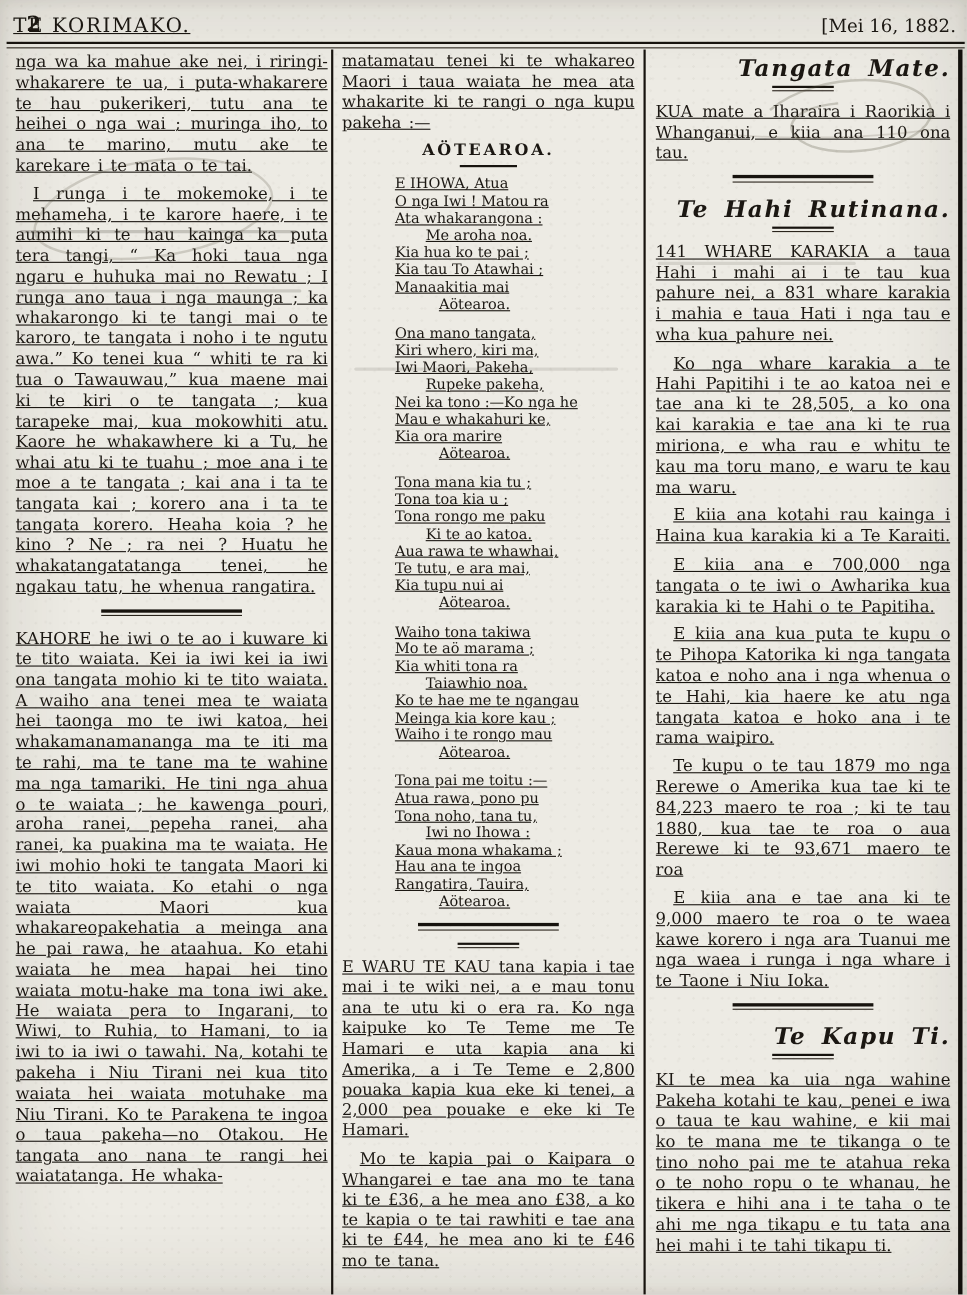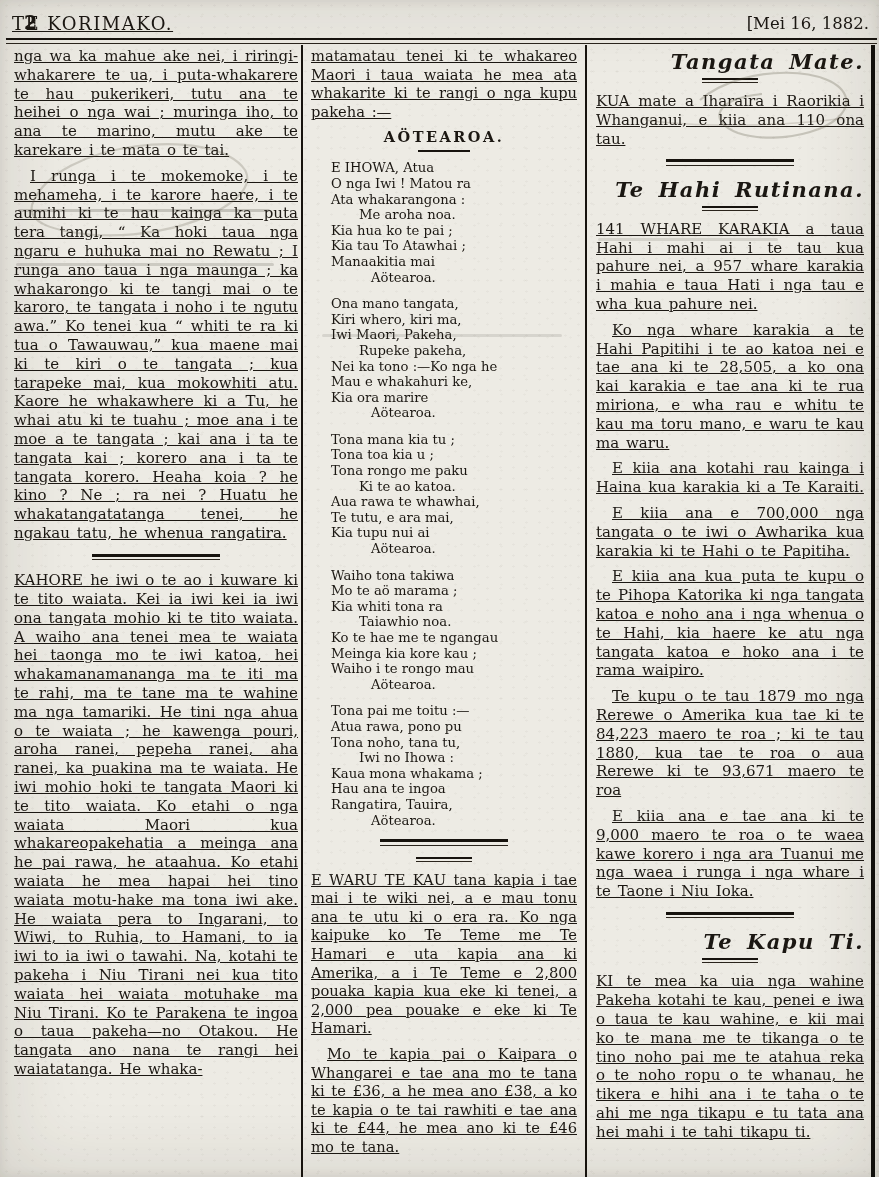--- a/index.html
+++ b/index.html
@@ -39,21 +39,21 @@
   
   .divider{width:128px;margin:11px auto 11px auto;height:2.5px;
     border-top:3px solid #17130e;border-bottom:1.2px solid #2a241c;}
   .article-title{margin:2px 0 0 0;font-size:21px;font-weight:bold;font-style:italic;
     text-align:right;letter-spacing:1.5px;word-spacing:5px;}
   .title-rule{width:56px;margin:4px auto 9px auto;height:2px;
     border-top:2px solid #17130e;border-bottom:1px solid #2a241c;}
   
   .poem-title{margin:7px 0 0 0;text-align:center;font-size:14.5px;letter-spacing:2.5px;font-weight:bold;}
   .poem-title-rule{width:52px;margin:5px auto 8px auto;height:0;border-top:2.2px solid #17130e;}
-  .poem{margin-left:20px;font-size:13.2px;line-height:15.6px;}
+  .poem{margin-left:48px;font-size:13.2px;line-height:15.6px;text-decoration:underline;}
   .stanza{margin:0 0 11px 0;}
   .poem-line{white-space:nowrap;}
   .pl-i1{padding-left:28px;}
   .pl-i2{padding-left:40px;}
   
   .smudge-layer{position:absolute;left:0;top:0;pointer-events:none;}
   .smear{position:absolute;height:3px;border-radius:2px;background:rgba(35,28,20,0.20);
     pointer-events:none;filter:blur(0.6px);}
 </style>
 </head>
@@ -145,21 +145,21 @@
   </div>
 
   <div class="col col3">
     <h2 class="article-title">Tangata Mate.</h2>
     <div class="title-rule"></div>
     <p class="bp">KUA mate a Iharaira i Raorikia i Whanganui, e kiia ana 110 ona tau.</p>
 
     <div class="divider"></div>
     <h2 class="article-title">Te Hahi Rutinana.</h2>
     <div class="title-rule"></div>
-    <p class="bp">141 WHARE KARAKIA a taua Hahi i mahi ai i te tau kua pahure nei, a 957 whare karakia i mahia e taua Hati i nga tau e wha kua pahure nei.</p>
+    <p class="bp">141 WHARE KARAKIA a taua Hahi i mahi ai i te tau kua pahure nei, a 831 whare karakia i mahia e taua Hati i nga tau e wha kua pahure nei.</p>
     <p class="bp indent">Ko nga whare karakia a te Hahi Papitihi i te ao katoa nei e tae ana ki te 28,505, a ko ona kai karakia e tae ana ki te rua miriona, e wha rau e whitu te kau ma toru mano, e waru te kau ma waru.</p>
     <p class="bp indent">E kiia ana kotahi rau kainga i Haina kua karakia ki a Te Karaiti.</p>
     <p class="bp indent">E kiia ana e 700,000 nga tangata o te iwi o Awharika kua karakia ki te Hahi o te Papitiha.</p>
     <p class="bp indent">E kiia ana kua puta te kupu o te Pihopa Katorika ki nga tangata katoa e noho ana i nga whenua o te Hahi, kia haere ke atu nga tangata katoa e hoko ana i te rama waipiro.</p>
     <p class="bp indent">Te kupu o te tau 1879 mo nga Rerewe o Amerika kua tae ki te 84,223 maero te roa ; ki te tau 1880, kua tae te roa o aua Rerewe ki te 93,671 maero te roa</p>
     <p class="bp indent">E kiia ana e tae ana ki te 9,000 maero te roa o te waea kawe korero i nga ara Tuanui me nga waea i runga i nga whare i te Taone i Niu Ioka.</p>
 
     <div class="divider"></div>
     <h2 class="article-title">Te Kapu Ti.</h2>
     <div class="title-rule"></div>

